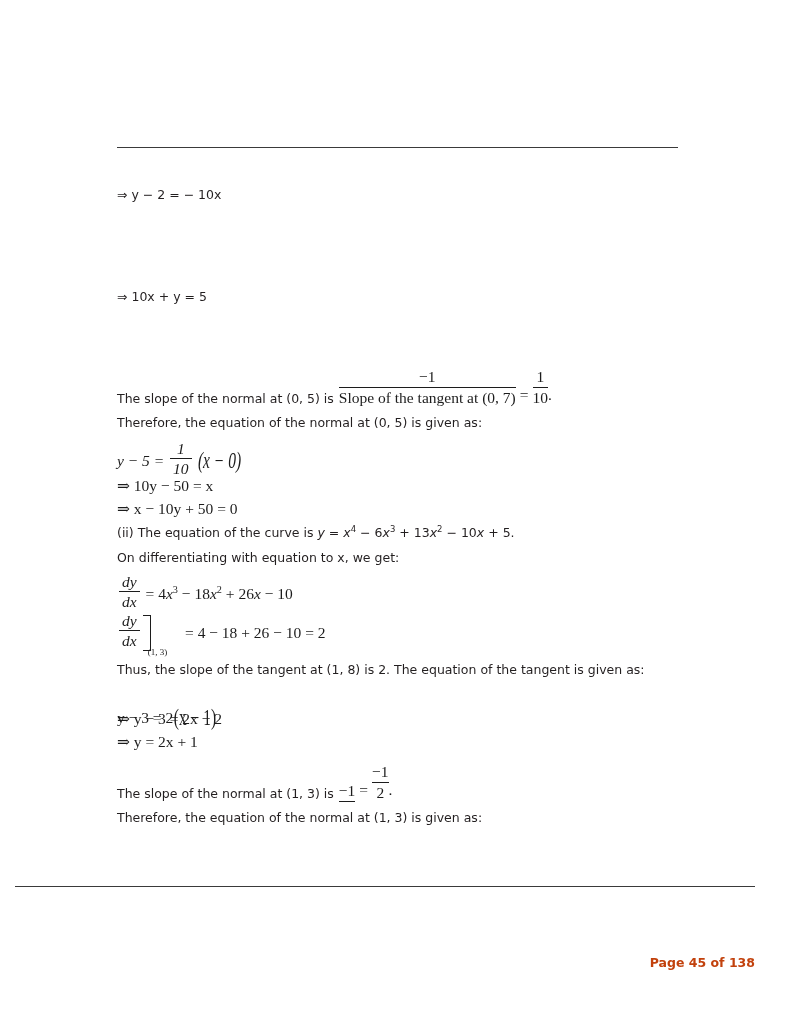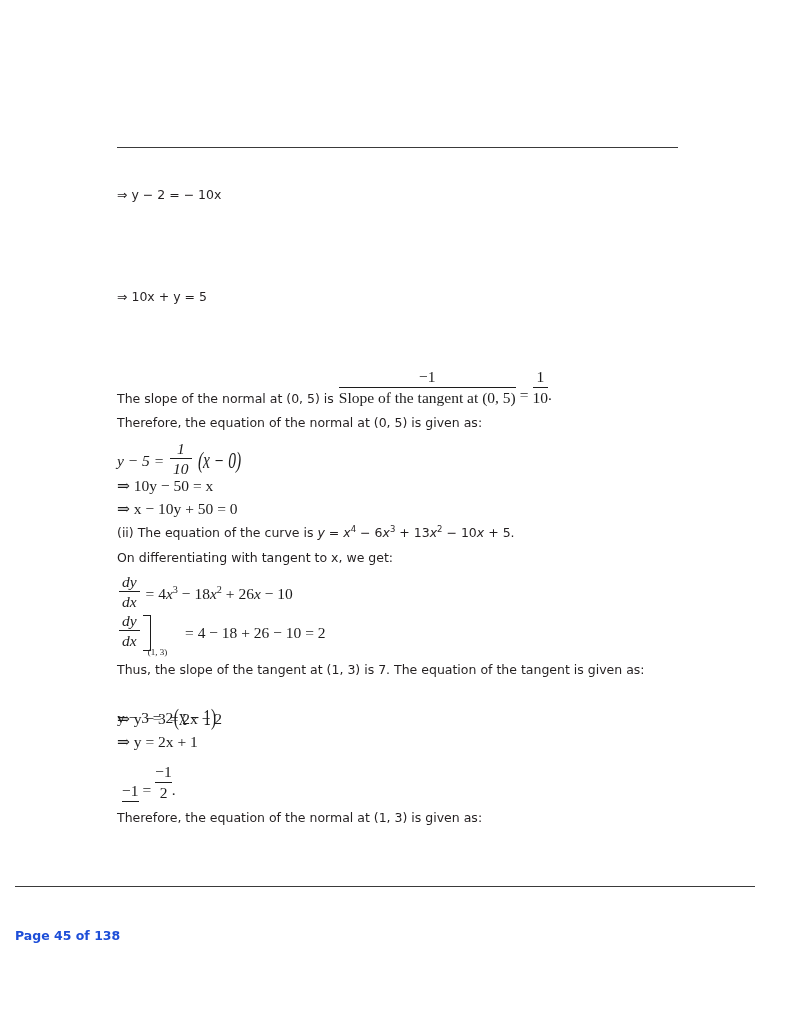--- a/index.html
+++ b/index.html
@@ -173,26 +173,26 @@
     position: absolute;
     left: 15px;
     top: 886px;
     width: 740px;
     height: 0;
     border-top: 1.6px solid #3a3a3a;
   }
   .page-footer {
     position: absolute;
     left: 15px;
-    top: 928px;
+    top: 955px;
     width: 740px;
-    text-align: left;
+    text-align: right;
     font-size: 12.5px;
     font-weight: bold;
-    color: #1d4ed8;
+    color: #c2410c;
   }
 </style>
 </head>
 <body>
 
 <div class="page">
 
   <div class="header-rule"></div>
 
   <div class="content">
@@ -203,21 +203,21 @@
 
     <div class="ptext row" style="top:124px;">
       <span>⇒ 10x + y = 5</span>
     </div>
 
     <div class="slope-line" style="top:203px;">
       <span class="lead">The slope of the normal at (0, 5) is</span>
       <span class="mathpart">
         <span class="bigfrac">
           <span class="num">−1</span>
-          <span class="den">Slope of the tangent at (0, 5)</span>
+          <span class="den">Slope of the tangent at (0, 7)</span>
         </span>
         <span class="eqs">=</span>
         <span class="bigfrac">
           <span class="num">1</span>
           <span class="den">10</span>
         </span>
         <span class="tail">.</span>
       </span>
     </div>
 
@@ -240,56 +240,57 @@
 
     <div class="math row" style="top:336px;">
       <span>⇒ x − 10y + 50 = 0</span>
     </div>
 
     <div class="ptext row" style="top:360px;">
       <span>(ii) The equation of the curve is </span><span class="it">y</span><span> = </span><span class="it">x</span><sup class="ex">4</sup><span> − 6</span><span class="it">x</span><sup class="ex">3</sup><span> + 13</span><span class="it">x</span><sup class="ex">2</sup><span> − 10</span><span class="it">x</span><span> + 5.</span>
     </div>
 
     <div class="ptext row" style="top:385px;">
-      <span>On differentiating with tangent to x, we get:</span>
+      <span>On differentiating with equation to x, we get:</span>
     </div>
 
     <div class="math row" style="top:408px;">
       <span class="frac">
         <span class="num it">dy</span>
         <span class="den it">dx</span>
       </span>
       <span><span>= 4</span><span class="v">x</span><sup>3</sup><span> − 18</span><span class="v">x</span><sup>2</sup><span> + 26</span><span class="v">x</span><span> − 10</span></span>
     </div>
 
     <div class="math row" style="top:447px;">
       <span class="frac">
         <span class="num it">dy</span>
         <span class="den it">dx</span>
       </span><span class="rbracket"></span><span class="evalsub">(1, 3)</span>
       <span style="margin-left:14px;">= 4 − 18 + 26 − 10 = 2</span>
     </div>
 
     <div class="ptext row" style="top:497px;">
-      <span>Thus, the slope of the tangent at (1, 3) is 7. The equation of the tangent is given as:</span>
+      <span>Thus, the slope of the tangent at (1, 8) is 2. The equation of the tangent is given as:</span>
     </div>
 
     <div class="math row" style="top:545px;">
       <span>y − 3 = 2</span><span class="bigparen">(x − 1)</span>
     </div>
 
     <div class="math row" style="top:546px;">
       <span>⇒ y − 3 = 2x − 2</span>
     </div>
 
     <div class="math row" style="top:569px;">
       <span>⇒ y = 2x + 1</span>
     </div>
 
     <div class="slope-line" style="top:598px;">
+      <span class="lead">The slope of the normal at (1, 3) is</span>
       <span class="mathpart">
         <span class="bigfrac">
           <span class="num">−1</span>
         </span>
         <span class="eqs">=</span>
         <span class="bigfrac">
           <span class="num">−1</span>
           <span class="den">2</span>
         </span>
         <span class="tail">.</span>

